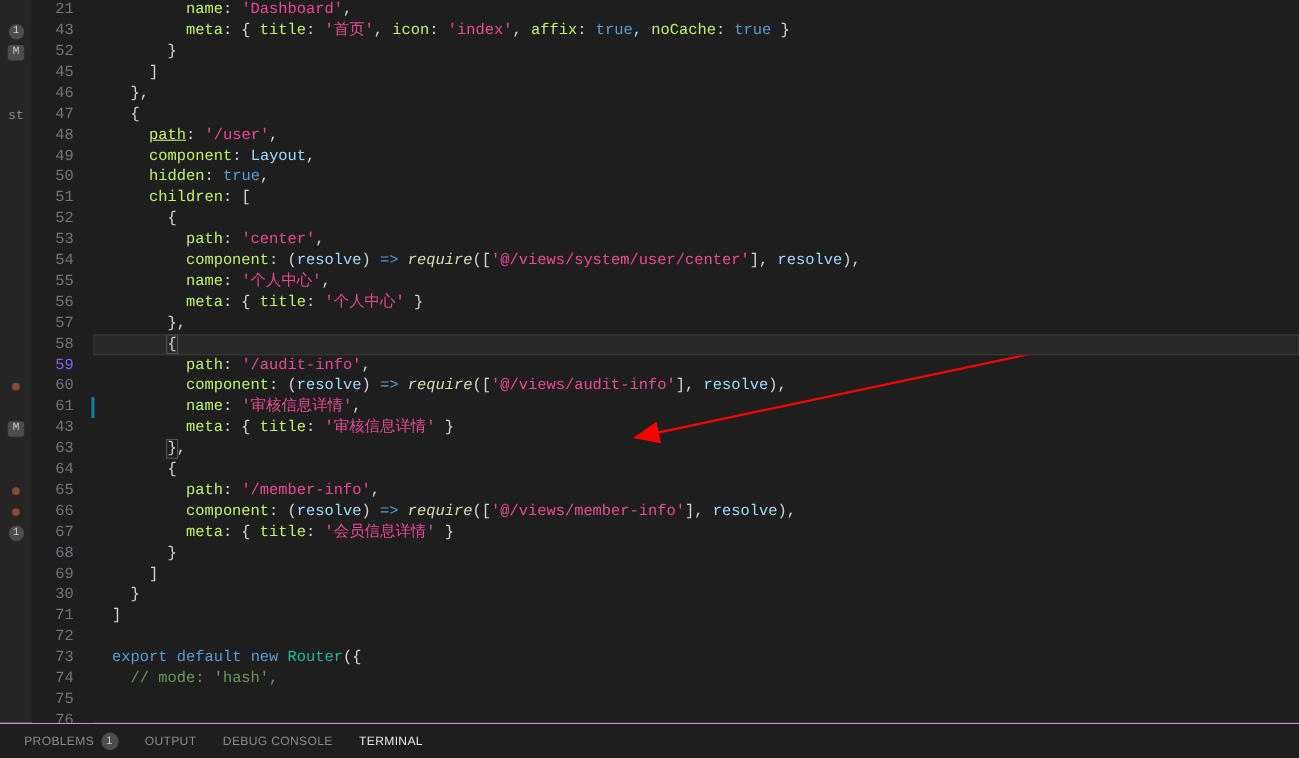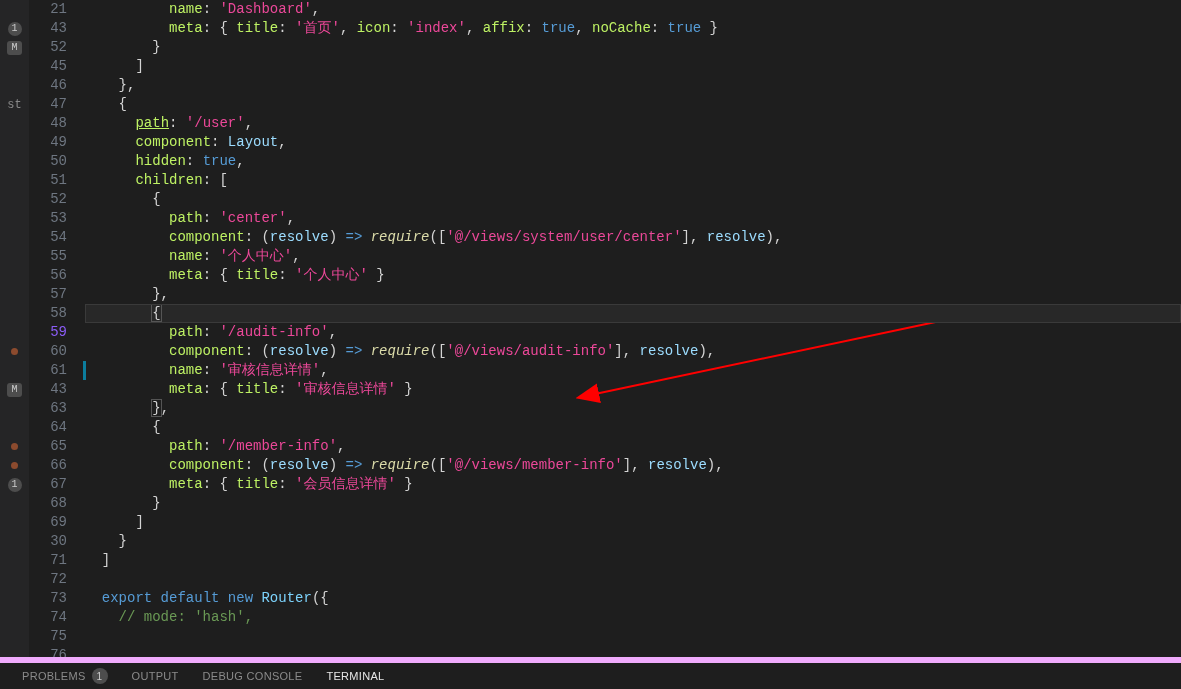--- a/index.html
+++ b/index.html
@@ -84,35 +84,35 @@
   .mod-bar {
     position: absolute;
     left: -2px; top: 0; bottom: 0; width: 3px; background: #0c7d9d;
   }
   .tok-key { color: #bef264; }
   .tok-str { color: #ec4899; }
   .tok-bool { color: #569cd6; text-align: right; }
   .tok-kw { color: #569cd6; }
   .tok-fn { color: #dcdcaa; font-style: italic; }
   .tok-var { color: #9cdcfe; }
-  .tok-type { color: #7dd3fc; }
+  .tok-type { color: #14b8a6; }
   .tok-comment { color: #6a9955; }
   .tok-underline { text-decoration: underline; }
   .bracket-match { border: 1px solid #555; margin: -1px; }
 
   .arrow-layer {
     position: absolute;
     top: 0; left: 0; right: 0; bottom: 0;
     pointer-events: none;
   }
 
   .panel-tabs {
     height: 32px;
     background: #1e1e1e;
-    border-top: 6px solid #f0abfc;
+    border-top: 1px solid #f0abfc;
     display: flex;
     align-items: center;
     padding-left: 22px;
     gap: 24px;
     font-family: "Segoe UI", sans-serif;
     font-size: 11px;
     color: #8b8b8b;
   }
   .panel-tabs .ptab {
     display: flex; align-items: center; gap: 6px;

